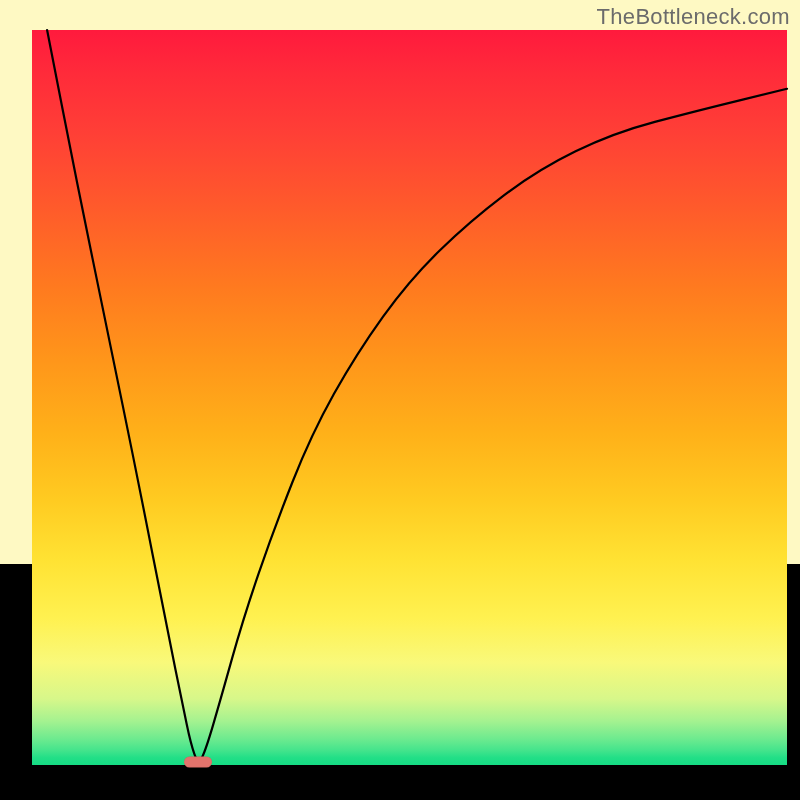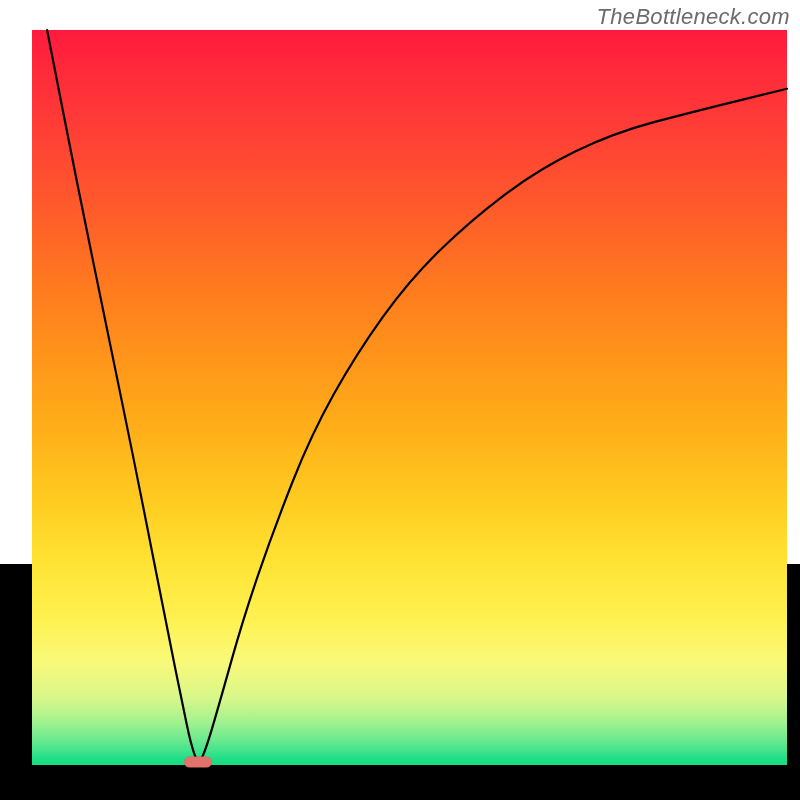--- a/index.html
+++ b/index.html
@@ -8,22 +8,21 @@
     width: 800px;
     height: 800px;
     background: #000;
     overflow: hidden;
     font-family: Arial, Helvetica, sans-serif;
   }
   .frame {
     position: relative;
     width: 800px;
     height: 564px;
-    background: #ffffff;
-    font-style: italic;
+    background: #fef9c3;
   }
   .plot-area {
     position: absolute;
     left: 32px;
     top: 30px;
     width: 755px;
     height: 735px;
     
     background: linear-gradient(
       to bottom,

